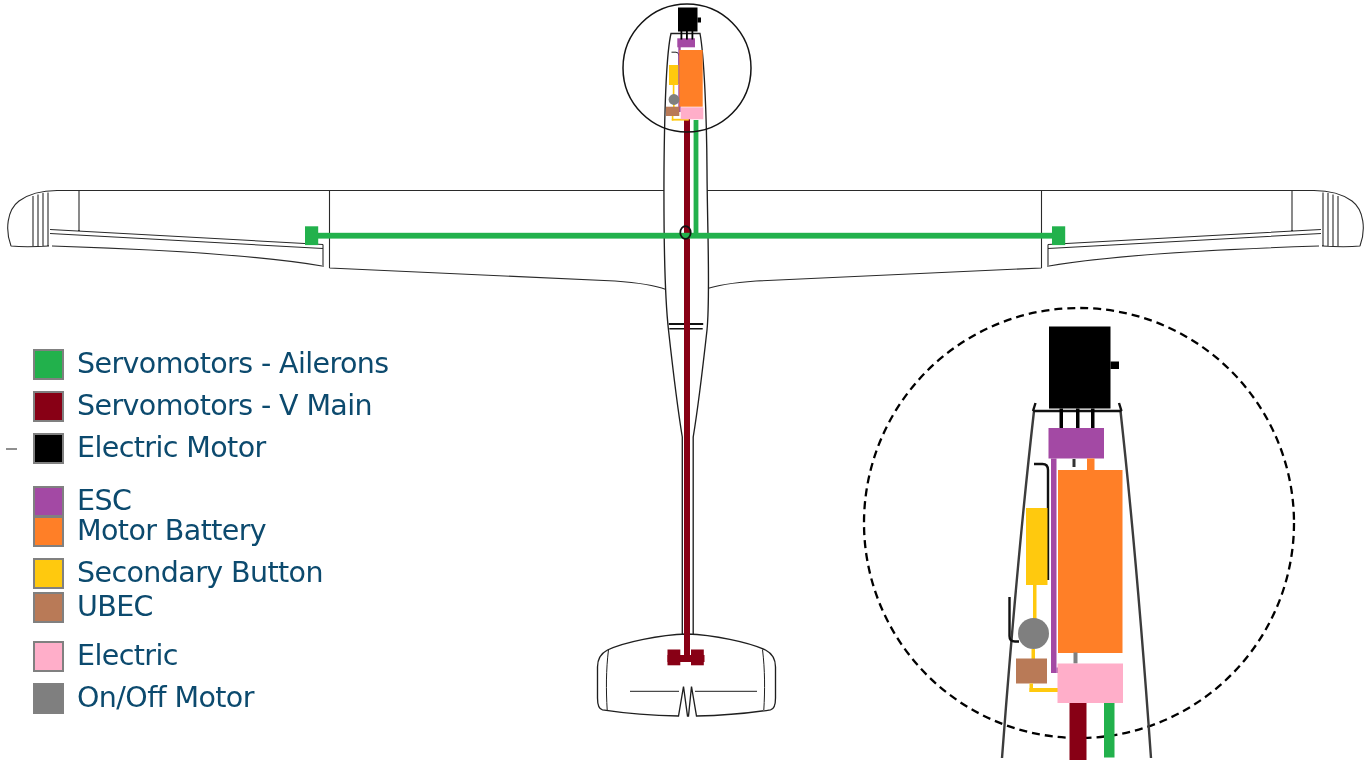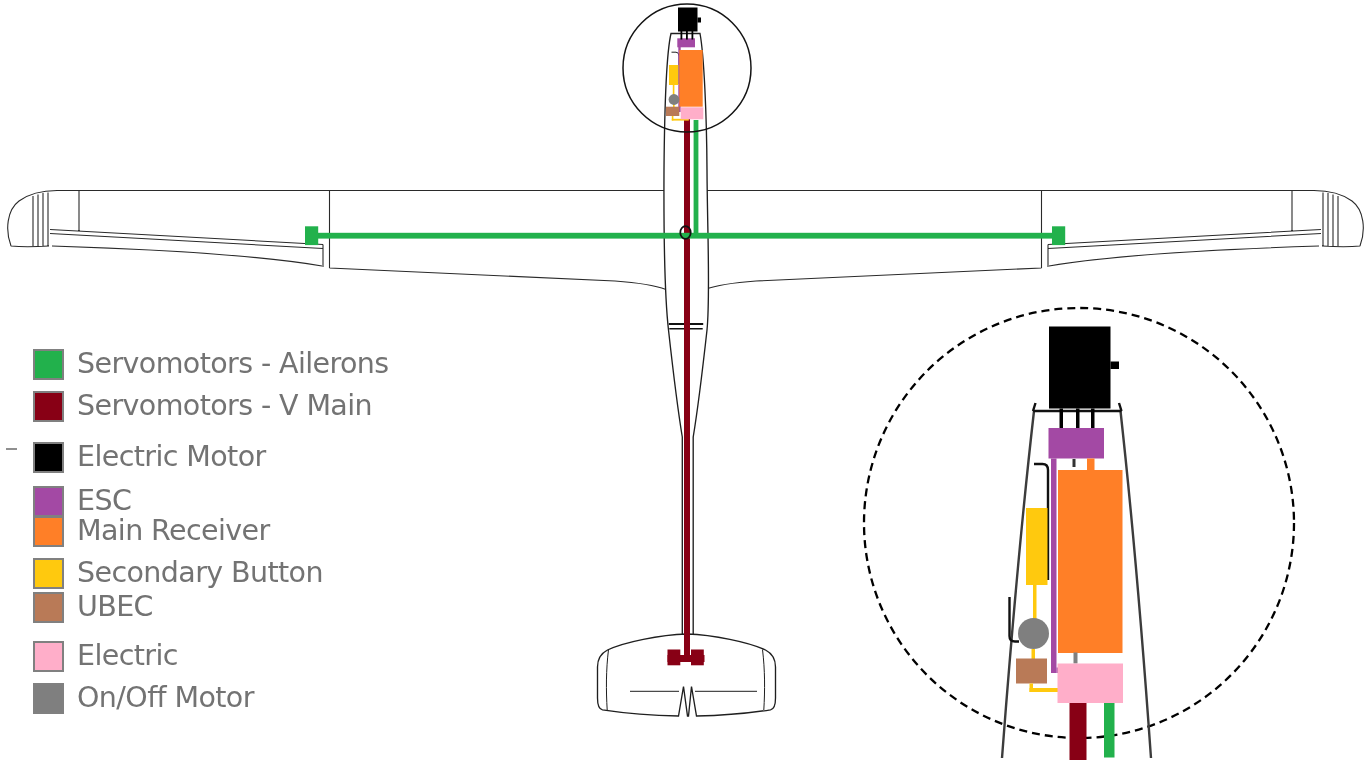--- a/index.html
+++ b/index.html
@@ -3,21 +3,21 @@
 <meta charset="utf-8">
 <style>
   html,body{margin:0;padding:0;background:#fff;}
   body{width:1372px;height:760px;overflow:hidden;}
   .stage{position:relative;width:1372px;height:760px;font-family:"DejaVu Sans",sans-serif;background:#fff;}
   .stage > svg{position:absolute;left:0;top:0;}
   
   .legend{position:absolute;left:0;top:0;width:100%;height:100%;}
   .lrow{position:absolute;left:33px;height:31px;display:flex;align-items:center;}
   .sw{width:27px;height:27px;border:2px solid #808080;flex:0 0 auto;}
-  .lbl{margin-left:13px;font-size:28.5px;line-height:1;letter-spacing:-0.6px;color:#737373;white-space:nowrap;}
+  .lbl{margin-left:13px;font-size:28.5px;line-height:1;letter-spacing:-0.6px;color:#0c4a6e;white-space:nowrap;}
   .tick{position:absolute;left:6px;top:448px;width:11px;height:2.2px;background:#8f8f8f;}
   
   .ln{fill:none;stroke:#2a2a2a;stroke-width:1.1;}
   .wht{fill:#ffffff;stroke:#1f1f1f;stroke-width:1.35;}
   .det{fill:none;stroke:#1f1f1f;stroke-width:1;}
   .fg{fill:var(--c_green);}   .fr{fill:var(--c_darkred);}
   .fk{fill:var(--c_black);}   .fp{fill:var(--c_purple);}
   .fo{fill:var(--c_orange);}  .fy{fill:var(--c_gold);}
   .fb{fill:var(--c_brown);}   .fpk{fill:var(--c_pink);}
   .fgr{fill:var(--c_gray);}
@@ -166,31 +166,31 @@
 
 <div class="legend">
   <div class="lrow" style="top:349px">
     <span class="sw" style="background-color: rgb(34, 177, 76);"></span>
     <span class="lbl">Servomotors - Ailerons</span>
   </div>
   <div class="lrow" style="top:391px">
     <span class="sw" style="background-color: rgb(136, 0, 21);"></span>
     <span class="lbl">Servomotors - V Main</span>
   </div>
-  <div class="lrow" style="top:442px">
+  <div class="lrow" style="top:433px">
     <span class="sw" style="background-color: rgb(0, 0, 0);"></span>
     <span class="lbl">Electric Motor</span>
   </div>
   <div class="lrow" style="top:486px">
     <span class="sw" style="background-color: rgb(163, 73, 164);"></span>
     <span class="lbl">ESC</span>
   </div>
   <div class="lrow" style="top:516px">
     <span class="sw" style="background-color: rgb(255, 127, 39);"></span>
-    <span class="lbl">Main Receiver</span>
+    <span class="lbl">Motor Battery</span>
   </div>
   <div class="lrow" style="top:558px">
     <span class="sw" style="background-color: rgb(255, 201, 14);"></span>
     <span class="lbl">Secondary Button</span>
   </div>
   <div class="lrow" style="top:592px">
     <span class="sw" style="background-color: rgb(185, 122, 87);"></span>
     <span class="lbl">UBEC</span>
   </div>
   <div class="lrow" style="top:641px">

